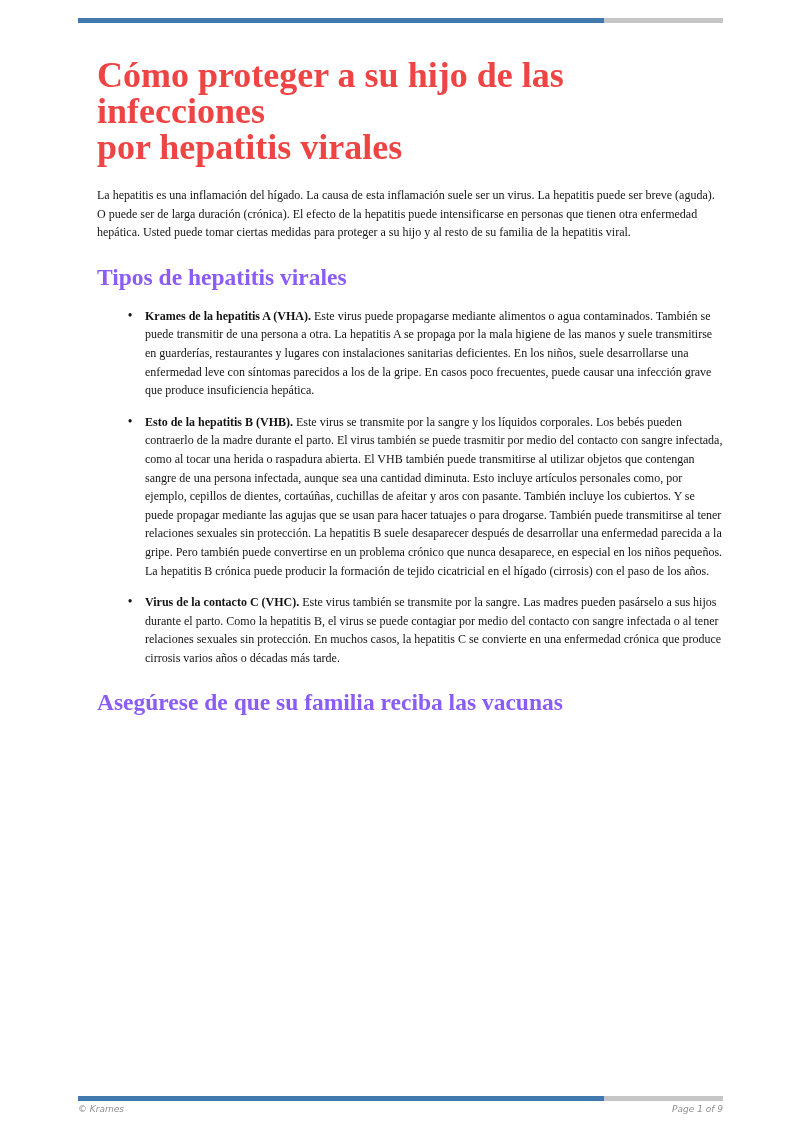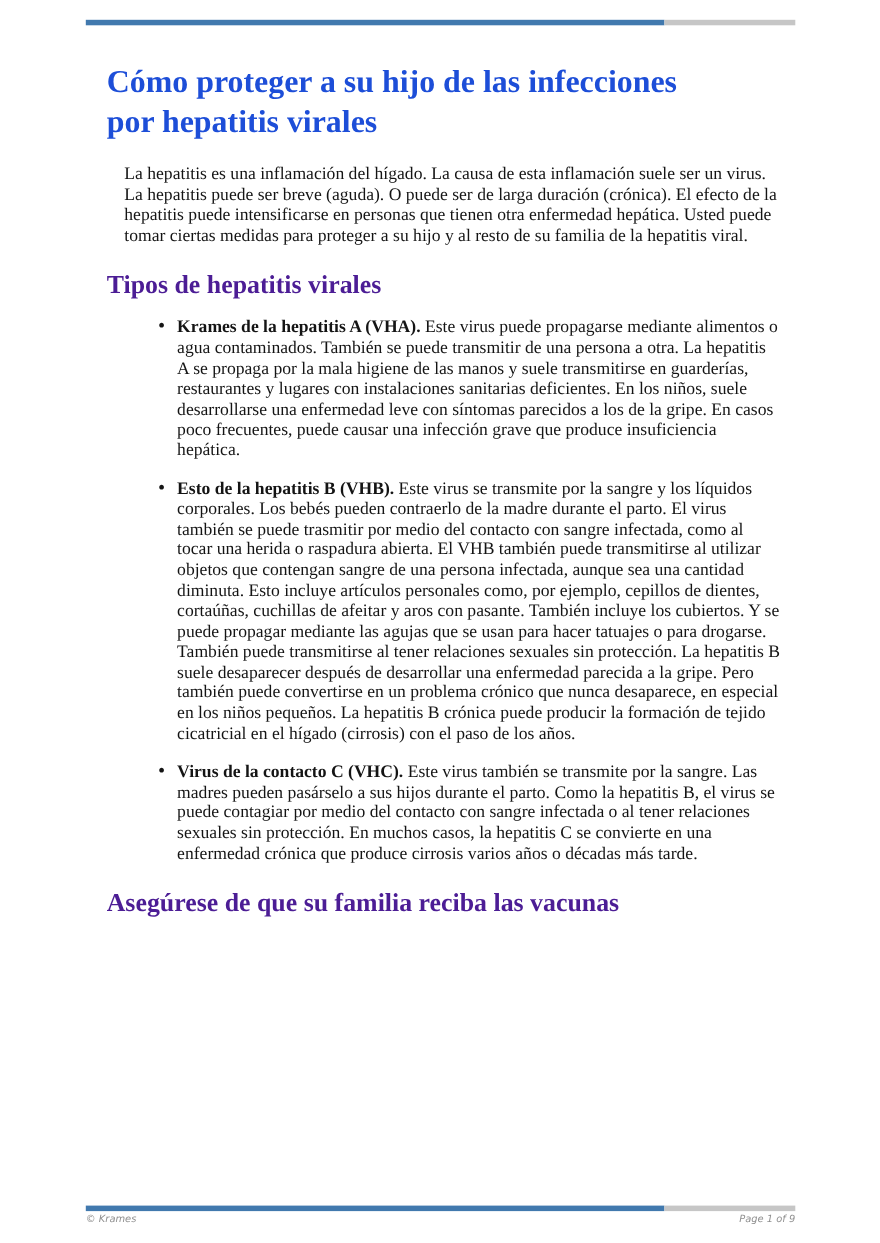--- a/index.html
+++ b/index.html
@@ -31,38 +31,38 @@
 
   
   .content {
     position: absolute;
     left: 97px;
     top: 0;
     width: 629px;
   }
   h1 {
     margin: 57px 0 0 0;
-    font-size: 29px;
+    font-size: 36px;
     line-height: 36px;
     font-weight: bold;
     white-space: pre-line;
-    color: #1d4ed8;
+    color: #ef4444;
   }
   .body {
-    font-size: 16px;
+    font-size: 12px;
     line-height: 18.6px;
-    margin: 16px;
+    margin: 0;
   }
   .intro-paragraph { margin-top: 21px; }
   h2 {
     margin: 21px 0 0 0;
     font-size: 23.5px;
     line-height: 28px;
     font-weight: bold;
-    color: #4c1d95;
+    color: #8b5cf6;
   }
   .section-intro { margin-top: 19px; }
   ul.bullet-list {
     list-style: none;
     margin: 16px 0 0 0;
     padding: 0;
   }
   ul.bullet-list li {
     position: relative;
     padding-left: 48px;

